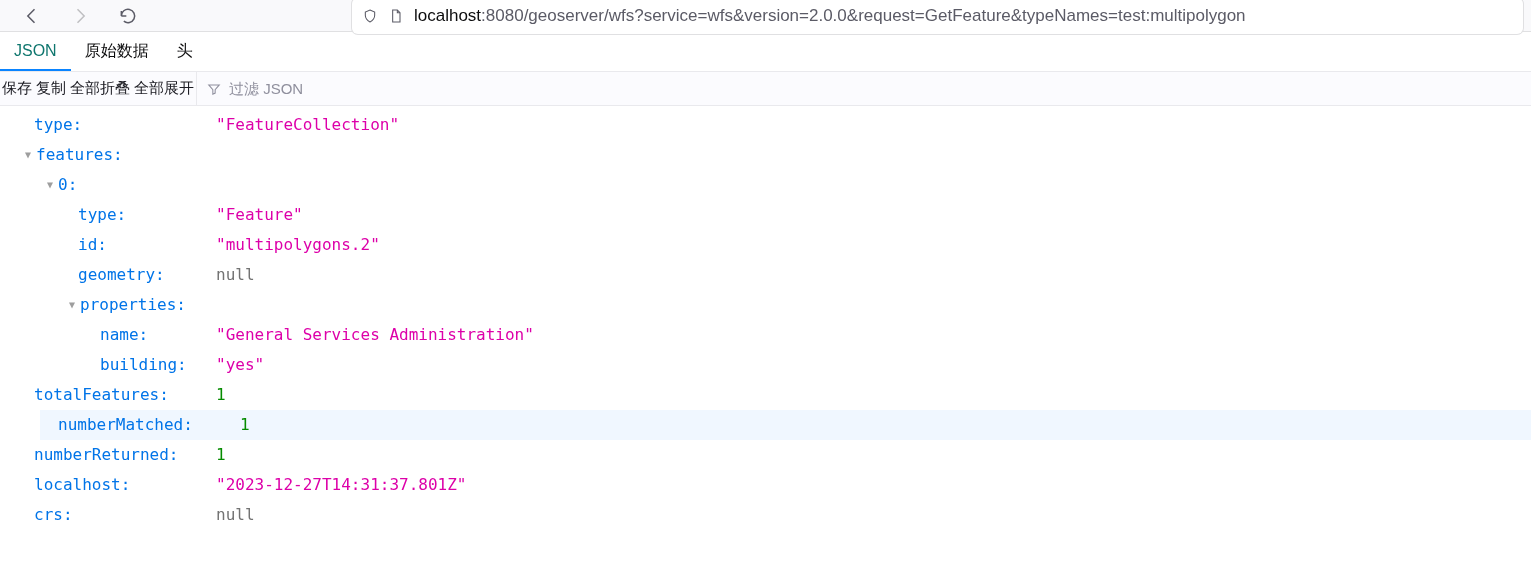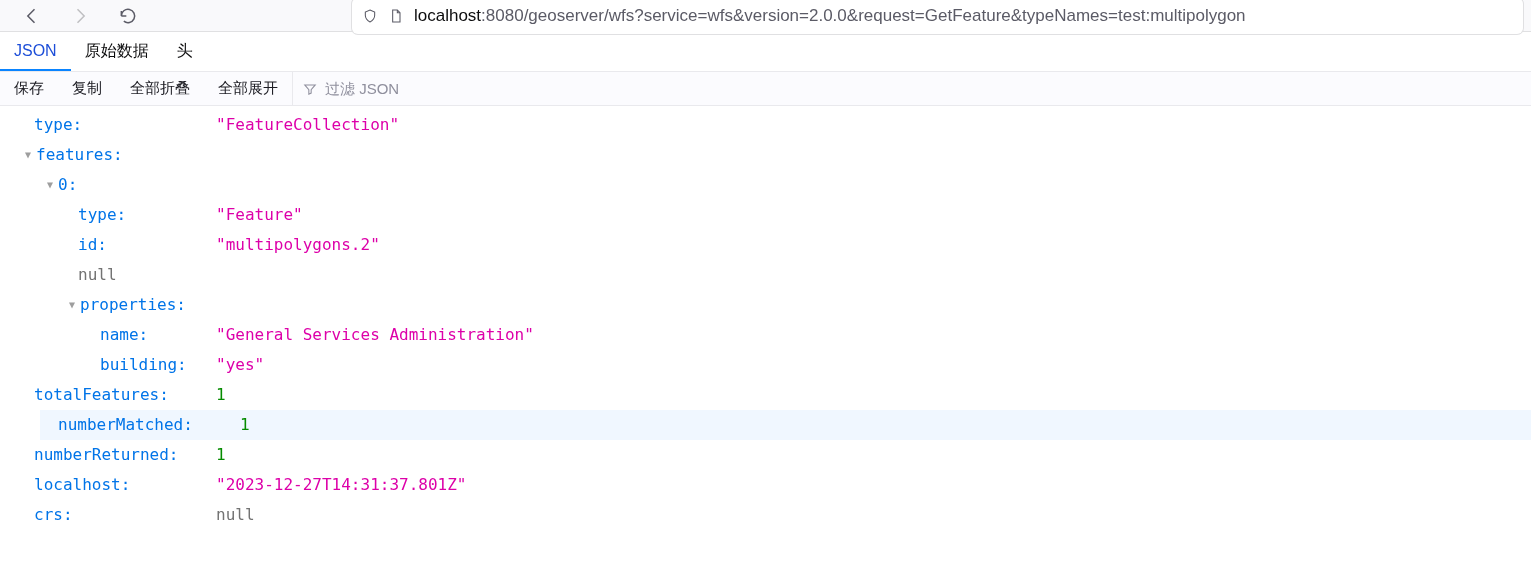--- a/index.html
+++ b/index.html
@@ -11,25 +11,25 @@
   .nav-btn.disabled svg { stroke: #bfbfc2; }
   .nav-btn.enabled svg { stroke: #5b5b66; }
   .url-bar { flex: 1; height: 36px; background: #fff; border-radius: 6px; margin-left: 200px; display: flex; align-items: center; padding: 0 10px; gap: 10px; box-shadow: 0 0 0 1px #e0e0e2; overflow:hidden;}
   .url-icon { width:16px; height:16px; display:flex; align-items:center; justify-content:center; color:#5b5b66; flex:none;}
   .url-text { font-size: 17px; white-space: nowrap; overflow: hidden; color:#5b5b66;}
   .url-text .host { color: #0c0c0d; }
   
   
   .devtabs { display: flex; align-items: center; height: 40px; border-bottom: 1px solid #e9e9ed; font-size: 16px;}
   .devtab { padding: 0 14px; height: 100%; display: flex; align-items: center; cursor: pointer; color:#0c0c0d; }
-  .devtab.active { color: #1d4ed8; border-bottom: 2px solid #0a84ff; }
+  .devtab.active { color: #0f766e; border-bottom: 2px solid #0a84ff; }
   
   
   .toolbar { display: flex; align-items: center; height: 34px; border-bottom: 1px solid #e9e9ed; font-size: 15px; background:#fbfbfe;}
-  .tbtn { padding: 0 14px; height:100%; display:flex; align-items:center; cursor:pointer; color:#1b1b22;}
+  .tbtn { padding: 0 2px; height:100%; display:flex; align-items:center; cursor:pointer; color:#1b1b22;}
   .filter-wrap { display:flex; align-items:center; gap:8px; padding:0 10px; color:#8f8f9d; border-left:1px solid #e9e9ed; height:100%;}
   .filter-input { border:none; outline:none; font-size:15px; background:transparent; color:#5b5b66; width:160px;}
   .filter-input::placeholder{ color:#8f8f9d;}
   
   
   .json-tree { font-family: "Menlo","Consolas","DejaVu Sans Mono",monospace; font-size: 16px; line-height: 30px; padding: 4px 0 20px 16px;}
   .row { display:flex; align-items:center; padding-left: 8px; height:30px; white-space:pre;}
   .row.hover { background:#f0f7ff;margin-left:24px;}
   .twisty { width:12px; display:inline-flex; justify-content:center; color:#9e9e9e; margin-right:2px; font-size:10px;}
   .indent0 { padding-left: 18px;}
@@ -117,20 +117,21 @@
 
   <div class="row indent2">
     <span class="keycell k2"><span class="key">type</span><span class="colon">:</span></span>
     <span class="string">"Feature"</span>
   </div>
   <div class="row indent2">
     <span class="keycell k2"><span class="key">id</span><span class="colon">:</span></span>
     <span class="string">"multipolygons.2"</span>
   </div>
   <div class="row indent2">
+    <span class="keycell k2"><span class="key">geometry</span><span class="colon">:</span></span>
     <span class="null">null</span>
   </div>
 
   <div class="row" style="padding-left:50px">
     <span class="twisty">▼</span><span class="key">properties</span><span class="colon">:</span>
   </div>
 
   <div class="row indent3">
     <span class="keycell k3"><span class="key">name</span><span class="colon">:</span></span>
     <span class="string">"General Services Administration"</span>

